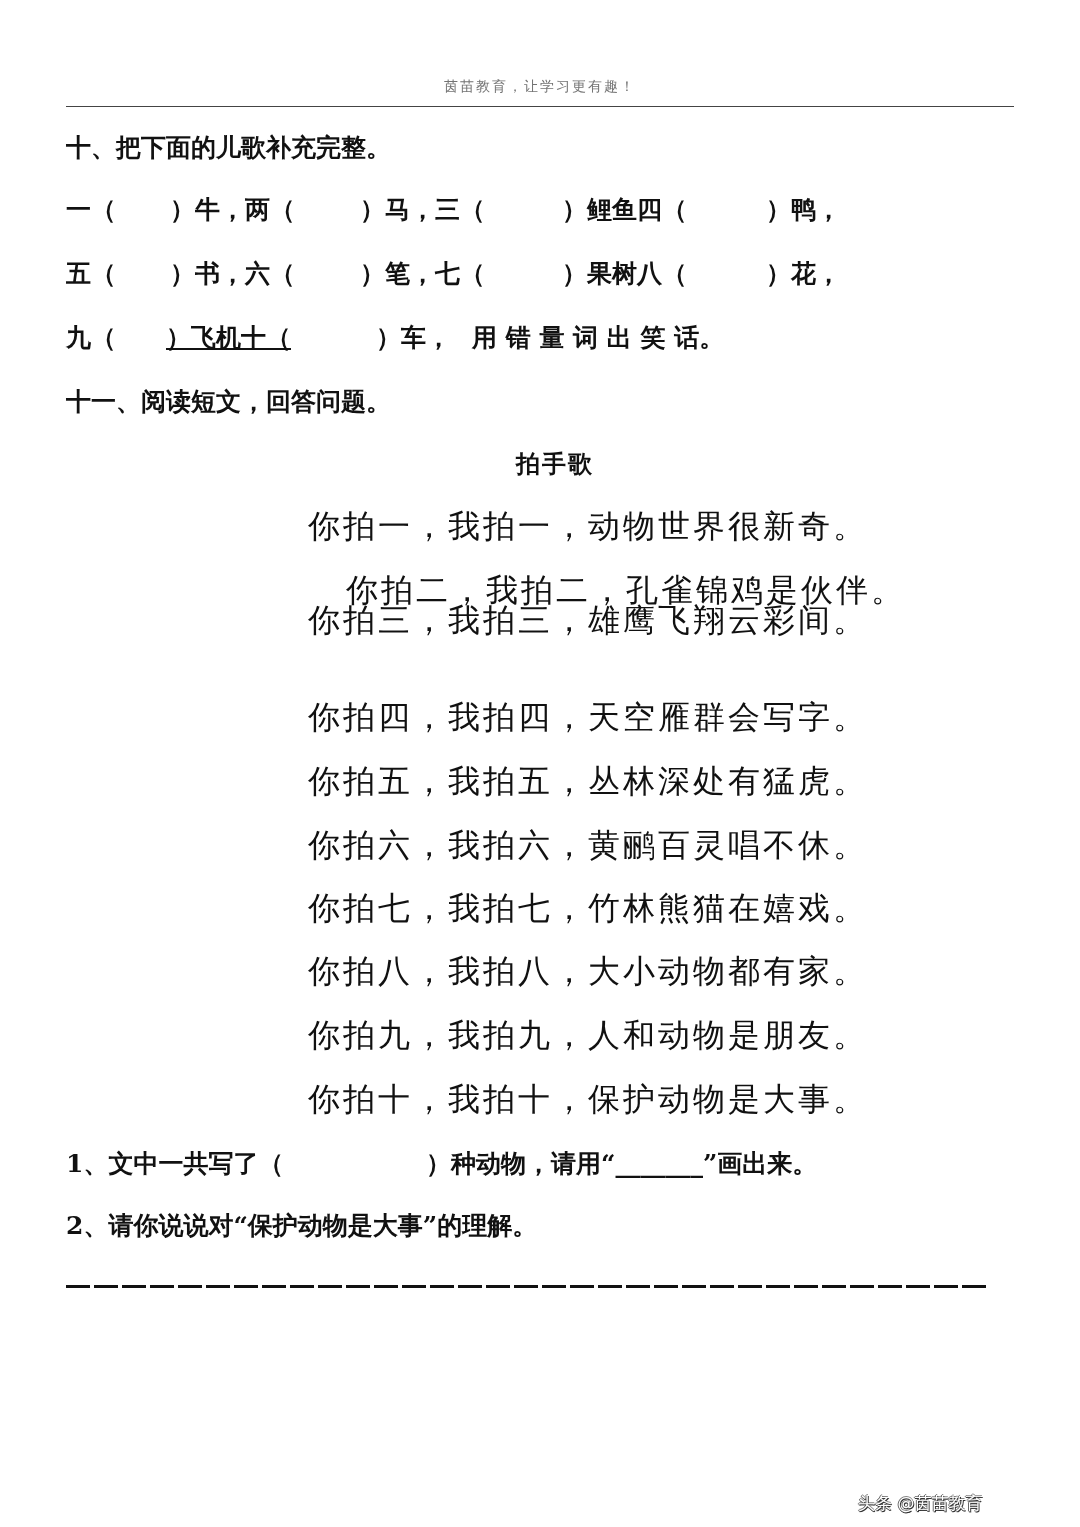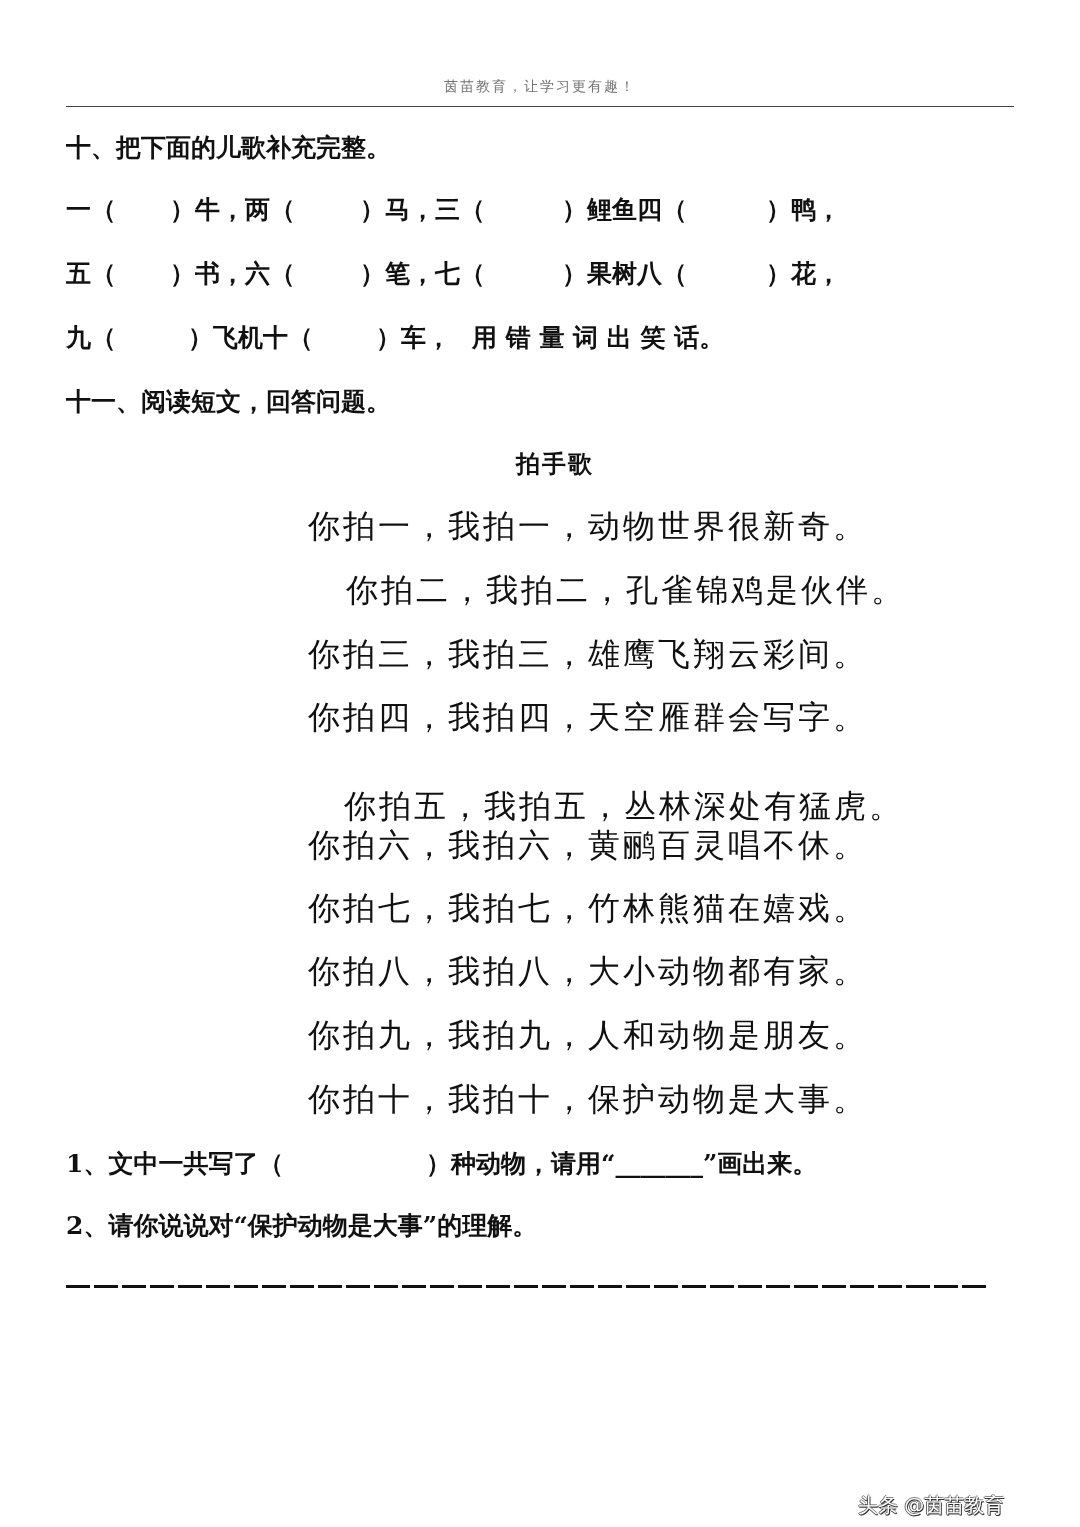--- a/index.html
+++ b/index.html
@@ -71,21 +71,21 @@
       top: 1285px;
       width: 924px;
       height: 3px;
       background-image: repeating-linear-gradient(90deg, #111 0 24px, transparent 24px 28px);
     }
     .watermark {
       position: absolute;
       left: 858px;
       top: 1492px;
       font-family: "DejaVu Sans", "Liberation Sans", sans-serif;
-      font-size: 20px;
+      font-size: 17px;
       color: #ffffff;
       text-shadow: 1px 1px 0 #333, -1px 0 0 #666, 0 -1px 0 #888, 0 1px 0 #333;
       white-space: nowrap;
       text-align: center;
     }
   </style>
 </head>
 <body>
 
 <div class="page-header">茵苗教育，让学习更有趣！</div>
@@ -104,34 +104,34 @@
 <div class="line" style="top:258px;">
   <span class="seg" style="left:0;">五（</span>
   <span class="seg" style="left:104px;">）书，六（</span>
   <span class="seg" style="left:294px;">）笔，七（</span>
   <span class="seg" style="left:496px;">）果树八（</span>
   <span class="seg" style="left:700px;">）花，</span>
 </div>
 
 <div class="line" style="top:322px;">
   <span class="seg" style="left:0;">九（</span>
-  <span class="seg" style="left:122px;">）飞机十（</span>
+  <span class="seg" style="left:100px;text-decoration:underline;">）飞机十（</span>
   <span class="seg" style="left:310px;">）车，</span>
   <span class="seg" style="left:406px;">用 错 量 词 出 笑 话。</span>
 </div>
 
 <div class="line" style="top:386px;">十一、阅读短文，回答问题。</div>
 
 <div class="title-song">拍手歌</div>
 
 <div class="poem" style="top:510px;">你拍一，我拍一，动物世界很新奇。</div>
 <div class="poem" style="top:574px;margin-left:38px;">你拍二，我拍二，孔雀锦鸡是伙伴。</div>
-<div class="poem" style="top:638px;text-align:center;">你拍三，我拍三，雄鹰飞翔云彩间。</div>
+<div class="poem" style="top:604px;text-align:center;">你拍三，我拍三，雄鹰飞翔云彩间。</div>
 <div class="poem" style="top:701px;">你拍四，我拍四，天空雁群会写字。</div>
-<div class="poem" style="top:790px;margin-left:36px;">你拍五，我拍五，丛林深处有猛虎。</div>
+<div class="poem" style="top:765px;">你拍五，我拍五，丛林深处有猛虎。</div>
 <div class="poem" style="top:829px;">你拍六，我拍六，黄鹂百灵唱不休。</div>
 <div class="poem" style="top:892px;">你拍七，我拍七，竹林熊猫在嬉戏。</div>
 <div class="poem" style="top:955px;">你拍八，我拍八，大小动物都有家。</div>
 <div class="poem" style="top:1019px;">你拍九，我拍九，人和动物是朋友。</div>
 <div class="poem" style="top:1083px;">你拍十，我拍十，保护动物是大事。</div>
 
 <div class="line" style="top:1148px;">
   <span class="seg" style="left:0;">1、文中一共写了（</span>
   <span class="seg" style="left:360px;">）种动物，请用“_______”画出来。</span>
 </div>

